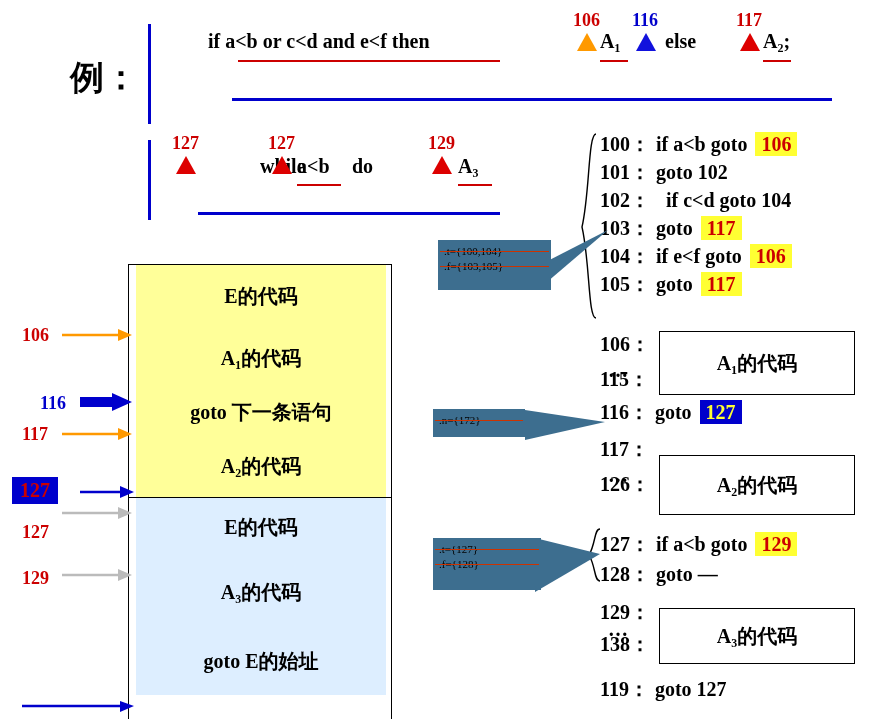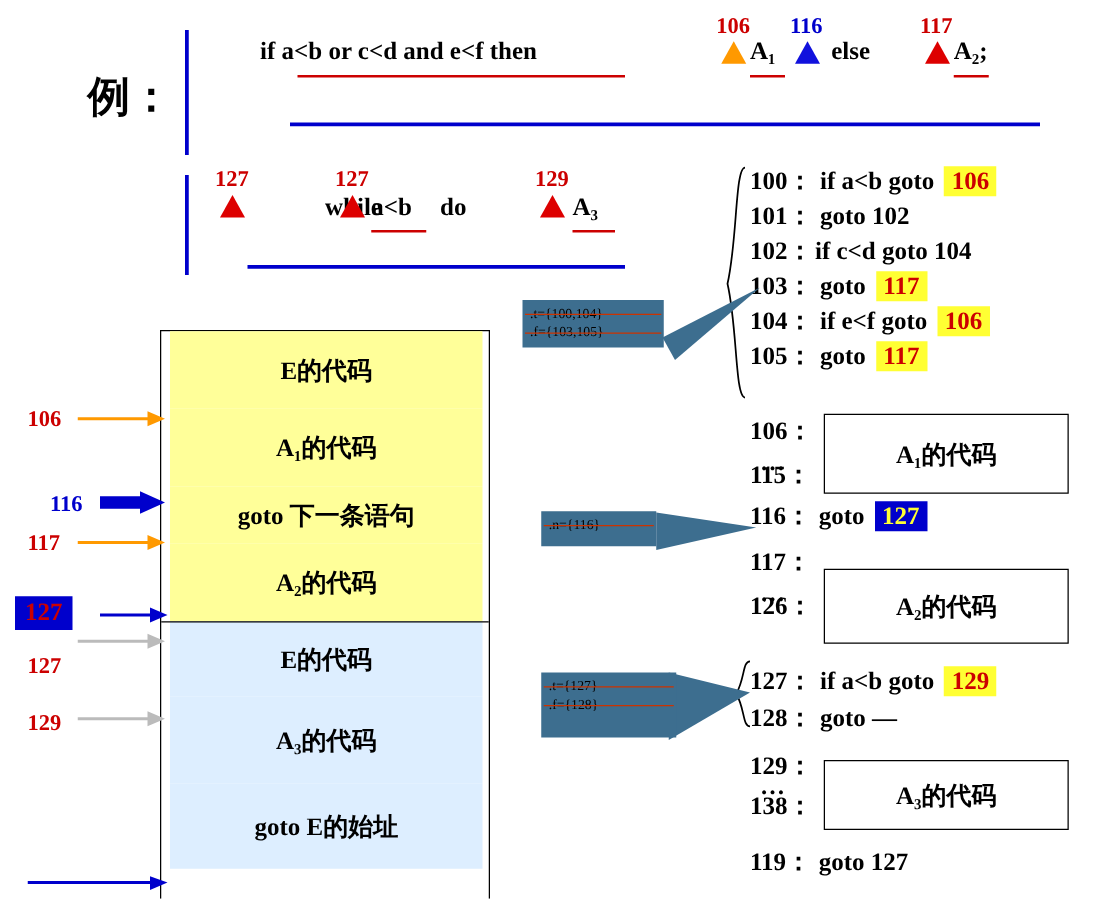--- a/index.html
+++ b/index.html
@@ -175,21 +175,21 @@
       <div class="cell cell-yellow" style="position: absolute; left: 7px; top: 170px; width: 250px; height: 62px;">A₂的代码</div>
       <div class="cell cell-lblue" style="position: absolute; left: 7px; top: 232px; width: 250px; height: 60px;">E的代码</div>
       <div class="cell cell-lblue" style="position: absolute; left: 7px; top: 292px; width: 250px; height: 70px;">A₃的代码</div>
       <div class="cell cell-lblue" style="position: absolute; left: 7px; top: 362px; width: 250px; height: 68px;">goto  E的始址</div>
       <div style="position: absolute; left: 0px; top: 232px; width: 100%; height: 1px; background: rgb(0, 0, 0);"></div>
     </div>
 
   <div class="abs" id="code-listing" style="left:600px; top:131px; width:277px; height:570px;">
       <div class="abs nowrap" style="left: 0px; top: 0px;"><span class="code-text">100：</span><span class="code-text" style="margin-left: 6px;">if a&lt;b goto</span><span class="hl-yellow" style="margin-left: 8px;">106</span></div>
       <div class="abs nowrap" style="left: 0px; top: 28px;"><span class="code-text">101：</span><span class="code-text" style="margin-left: 6px;">goto 102</span></div>
-      <div class="abs nowrap" style="left: 0px; top: 56px;"><span class="code-text">102：</span><span class="code-text" style="margin-left: 2px;">if c&lt;d goto 104</span></div>
+      <div class="abs nowrap" style="left: 0px; top: 56px;"><span class="code-text">102：</span><span class="code-text" style="margin-left: 16px;">if c&lt;d goto 104</span></div>
       <div class="abs nowrap" style="left: 0px; top: 84px;"><span class="code-text">103：</span><span class="code-text" style="margin-left: 6px;">goto</span><span class="hl-yellow" style="margin-left: 8px;">117</span></div>
       <div class="abs nowrap" style="left: 0px; top: 112px;"><span class="code-text">104：</span><span class="code-text" style="margin-left: 6px;">if e&lt;f goto</span><span class="hl-yellow" style="margin-left: 8px;">106</span></div>
       <div class="abs nowrap" style="left: 0px; top: 140px;"><span class="code-text">105：</span><span class="code-text" style="margin-left: 6px;">goto</span><span class="hl-yellow" style="margin-left: 8px;">117</span></div>
       <div class="abs nowrap" style="left: 0px; top: 200px;"><span class="code-text">106：</span></div>
       <div class="abs nowrap" style="left: 0px; top: 235px; text-align: center;"><span class="code-text">115：</span></div>
       <div class="abs nowrap" style="left: 0px; top: 268px;"><span class="code-text">116：</span><span class="code-text" style="margin-left: 6px;">goto</span><span class="hl-blue" style="margin-left: 8px;">127</span></div>
       <div class="abs nowrap" style="left: 0px; top: 305px;"><span class="code-text">117：</span></div>
       <div class="abs nowrap" style="left: 0px; top: 340px;"><span class="code-text">126：</span></div>
       <div class="abs nowrap" style="left: 0px; top: 400px;"><span class="code-text">127：</span><span class="code-text" style="margin-left: 6px;">if a&lt;b goto</span><span class="hl-yellow" style="margin-left: 8px;">129</span></div>
       <div class="abs nowrap" style="left: 0px; top: 430px;"><span class="code-text">128：</span><span class="code-text" style="margin-left: 6px;">goto —</span></div>
@@ -215,30 +215,30 @@
     <path d="M18 2 C10 2 12 60 4 95 C12 130 10 186 18 186" stroke="#000" stroke-width="1.4" fill="none"></path>
   </svg>
 
   <svg class="abs" style="left:586px; top:527px; width:18px; height:56px;">
     <path d="M14 2 C8 2 10 16 3 28 C10 40 8 54 14 54" stroke="#000" stroke-width="1.4" fill="none"></path>
   </svg>
 
   <svg class="abs" style="left:430px; top:230px; width:180px; height:70px;">
     <polygon points="100,40 178,0 110,58" fill="#3d6e8f"></polygon>
   </svg>
-  <div class="abs callout" style="left:418px; top:240px; width:113px; height:38px;font-family:Liberation Serif, serif;">
+  <div class="abs callout" style="left:438px; top:240px; width:113px; height:50px;font-family:Liberation Serif, serif;">
     <div class="strike">.t={100,104}</div>
     <div class="strike">.f={103,105}</div>
   </div>
 
   <svg class="abs" style="left:430px; top:400px; width:180px; height:55px;">
     <polygon points="95,10 175,22 95,40" fill="#3d6e8f"></polygon>
   </svg>
   <div class="abs callout" style="left:433px; top:409px; width:92px; height:28px;">
-    <div class="strike">.n={116}</div>
+    <div class="strike">.n={172}</div>
   </div>
 
   <svg class="abs" style="left:430px; top:530px; width:180px; height:80px;">
     <polygon points="105,8 170,24 105,62" fill="#3d6e8f"></polygon>
   </svg>
   <div class="abs callout" style="left:433px; top:538px; width:108px; height:52px;">
     <div class="strike">.t={127}</div>
     <div class="strike">.f={128}</div>
   </div>
 

